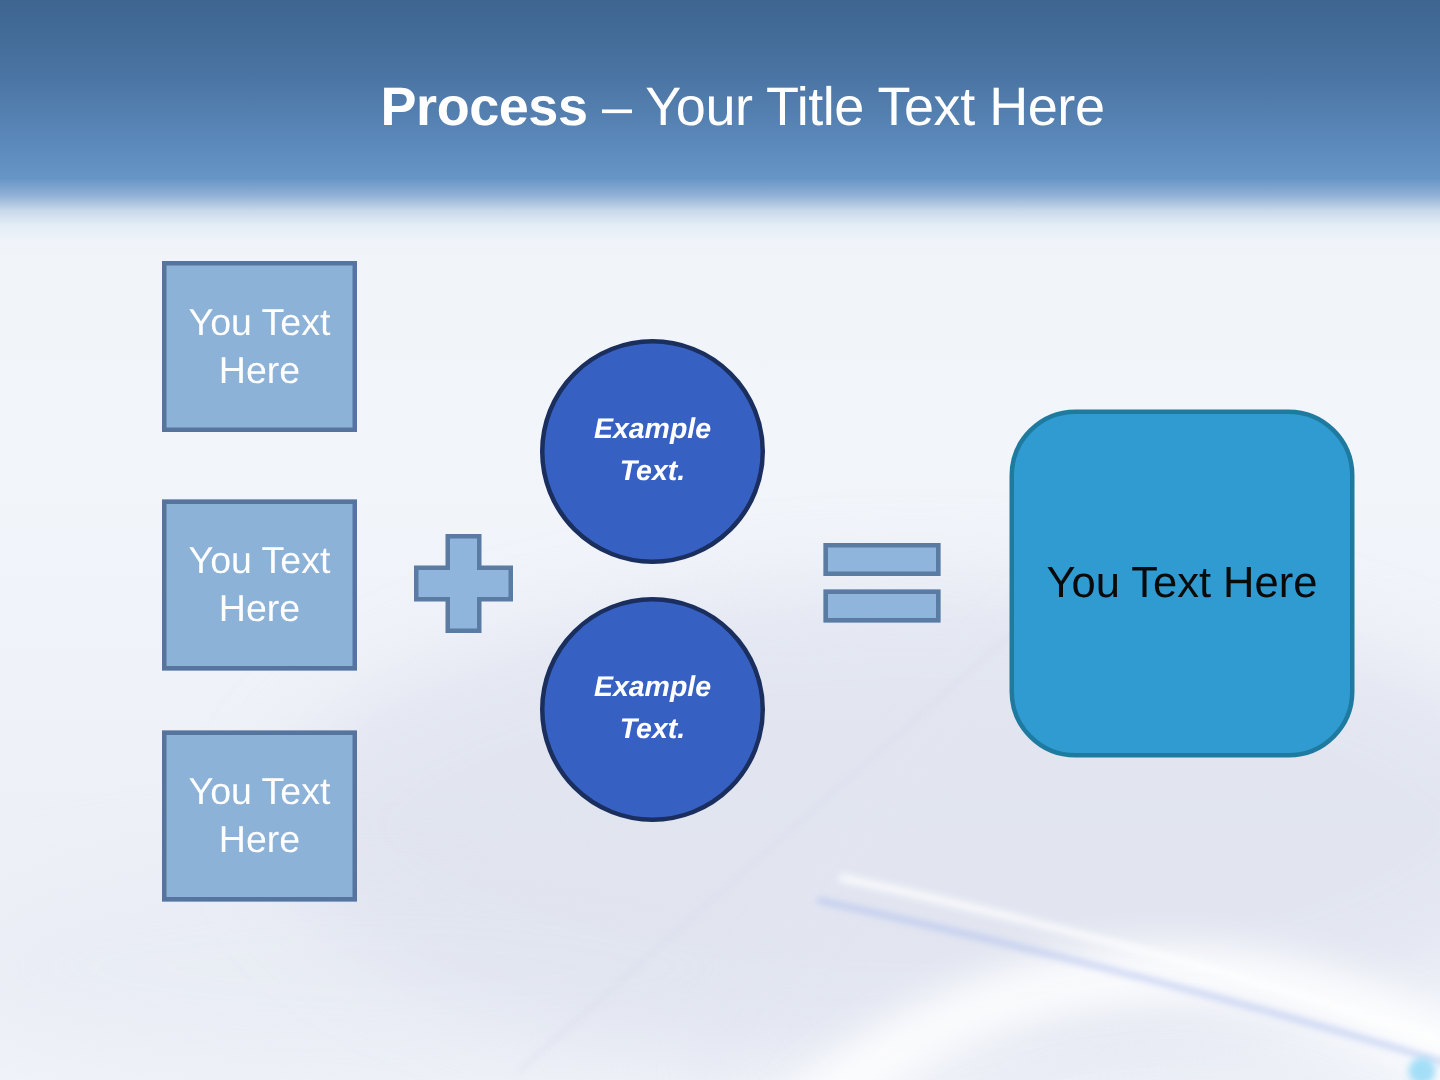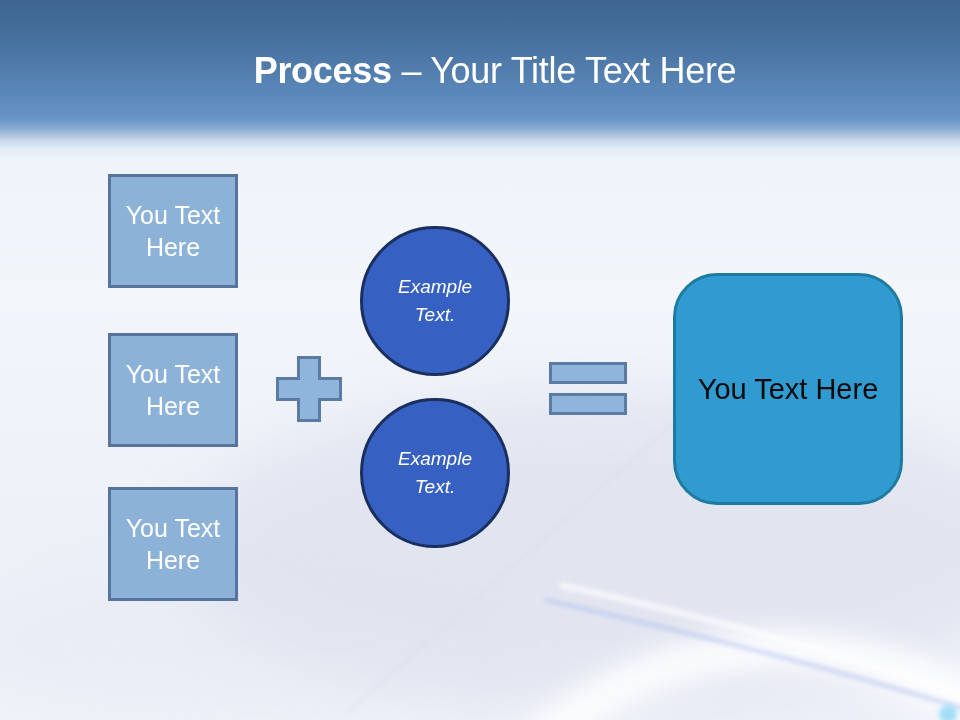--- a/index.html
+++ b/index.html
@@ -44,21 +44,21 @@
   .input-box.b2 { top: 333px; }
   .input-box.b3 { top: 487px; }
 
   .plus-wrap { position: absolute; left: 276px; top: 356px; width: 66px; height: 66px; }
 
   .example-circle {
     position: absolute; left: 360px; width: 150px; height: 150px;
     background: #3661c3; border: 3px solid #1b2f5e; border-radius: 50%;
     display: flex; align-items: center; justify-content: center;
     text-align: center; color: #ffffff;
-    font-weight: 400; font-style: italic;
+    font-weight: 700; font-style: italic;
     font-size: 19px; line-height: 1.45;
   }
   .example-circle.c1 { top: 226px; }
   .example-circle.c2 { top: 398px; }
   .example-circle .txt { max-width: 100px; }
 
   .equals-wrap { position: absolute; left: 549px; top: 362px; width: 78px; height: 53px; }
   .equals-bar {
     position: absolute; left: 0; width: 78px; height: 22px;
     background: #8fb5dc; border: 3px solid #5a7ba2;

